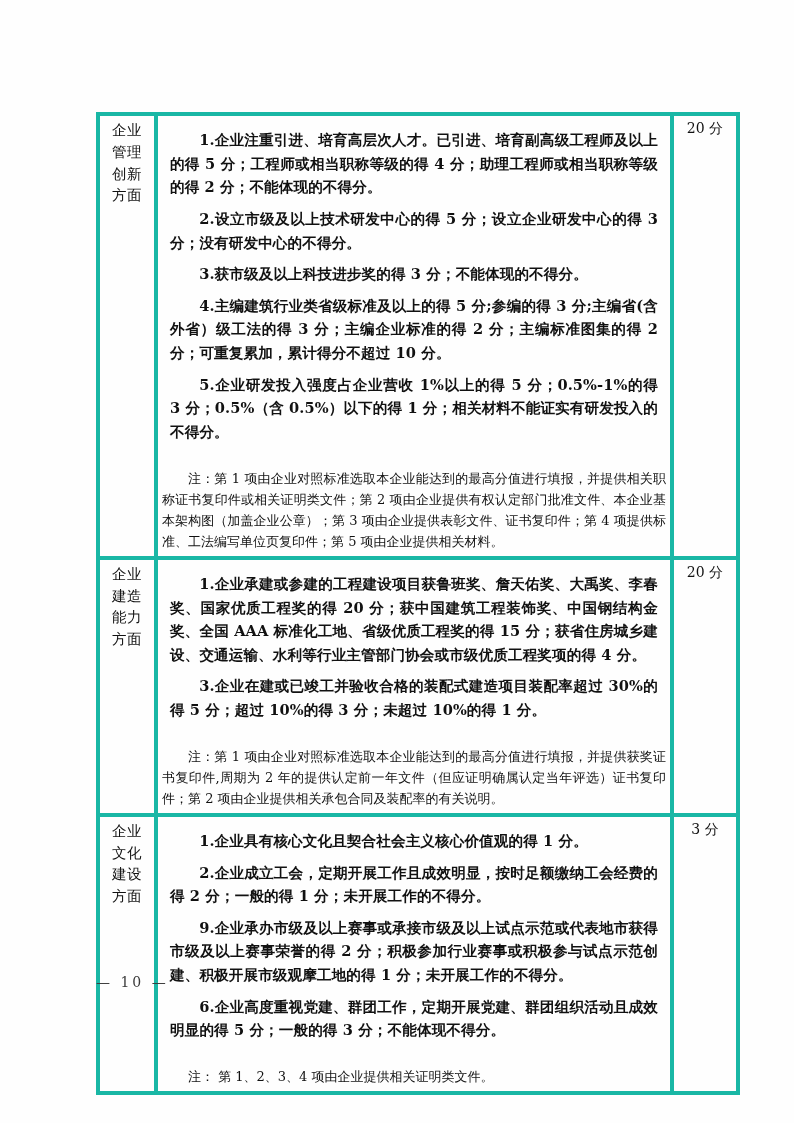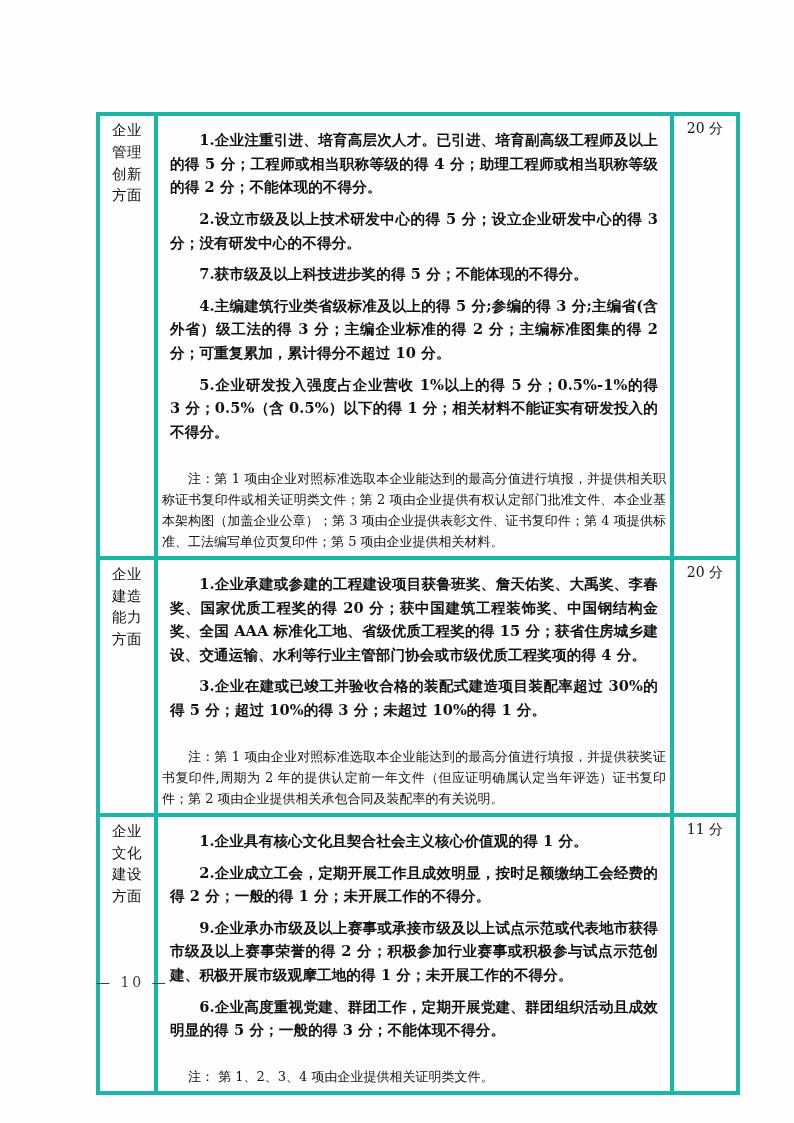--- a/index.html
+++ b/index.html
@@ -118,21 +118,21 @@
         <tr>
           <td class="cat-cell">
             <span class="cat-line">企业</span>
             <span class="cat-line">管理</span>
             <span class="cat-line">创新</span>
             <span class="cat-line">方面</span>
           </td>
           <td class="body-cell">
             <p class="item">1.企业注重引进、培育高层次人才。已引进、培育副高级工程师及以上的得 5 分；工程师或相当职称等级的得 4 分；助理工程师或相当职称等级的得 2 分；不能体现的不得分。</p>
             <p class="item">2.设立市级及以上技术研发中心的得 5 分；设立企业研发中心的得 3 分；没有研发中心的不得分。</p>
-            <p class="item">7.获市级及以上科技进步奖的得 5 分；不能体现的不得分。</p>
+            <p class="item">3.获市级及以上科技进步奖的得 3 分；不能体现的不得分。</p>
             <p class="item">4.主编建筑行业类省级标准及以上的得 5 分;参编的得 3 分;主编省(含外省）级工法的得 3 分；主编企业标准的得 2 分；主编标准图集的得 2 分；可重复累加，累计得分不超过 10 分。</p>
             <p class="item">5.企业研发投入强度占企业营收 1%以上的得 5 分；0.5%-1%的得 3 分；0.5%（含 0.5%）以下的得 1 分；相关材料不能证实有研发投入的不得分。</p>
             <div class="note-gap"></div>
             <p class="note">注：第 1 项由企业对照标准选取本企业能达到的最高分值进行填报，并提供相关职称证书复印件或相关证明类文件；第 2 项由企业提供有权认定部门批准文件、本企业基本架构图（加盖企业公章）；第 3 项由企业提供表彰文件、证书复印件；第 4 项提供标准、工法编写单位页复印件；第 5 项由企业提供相关材料。</p>
           </td>
           <td class="pts-cell">20 分</td>
         </tr>
 
         <tr>
           <td class="cat-cell">
@@ -158,21 +158,21 @@
             <span class="cat-line">方面</span>
           </td>
           <td class="body-cell">
             <p class="item">1.企业具有核心文化且契合社会主义核心价值观的得 1 分。</p>
             <p class="item">2.企业成立工会，定期开展工作且成效明显，按时足额缴纳工会经费的得 2 分；一般的得 1 分；未开展工作的不得分。</p>
             <p class="item">9.企业承办市级及以上赛事或承接市级及以上试点示范或代表地市获得市级及以上赛事荣誉的得 2 分；积极参加行业赛事或积极参与试点示范创建、积极开展市级观摩工地的得 1 分；未开展工作的不得分。</p>
             <p class="item">6.企业高度重视党建、群团工作，定期开展党建、群团组织活动且成效明显的得 5 分；一般的得 3 分；不能体现不得分。</p>
             <div class="note-gap"></div>
             <p class="note">注：  第 1、2、3、4 项由企业提供相关证明类文件。</p>
           </td>
-          <td class="pts-cell">11 分</td>
+          <td class="pts-cell">3 分</td>
         </tr>
 
       </tbody>
     </table>
   </div>
 
 
   <div class="page-number">— 10 —</div>
 
 </div>

